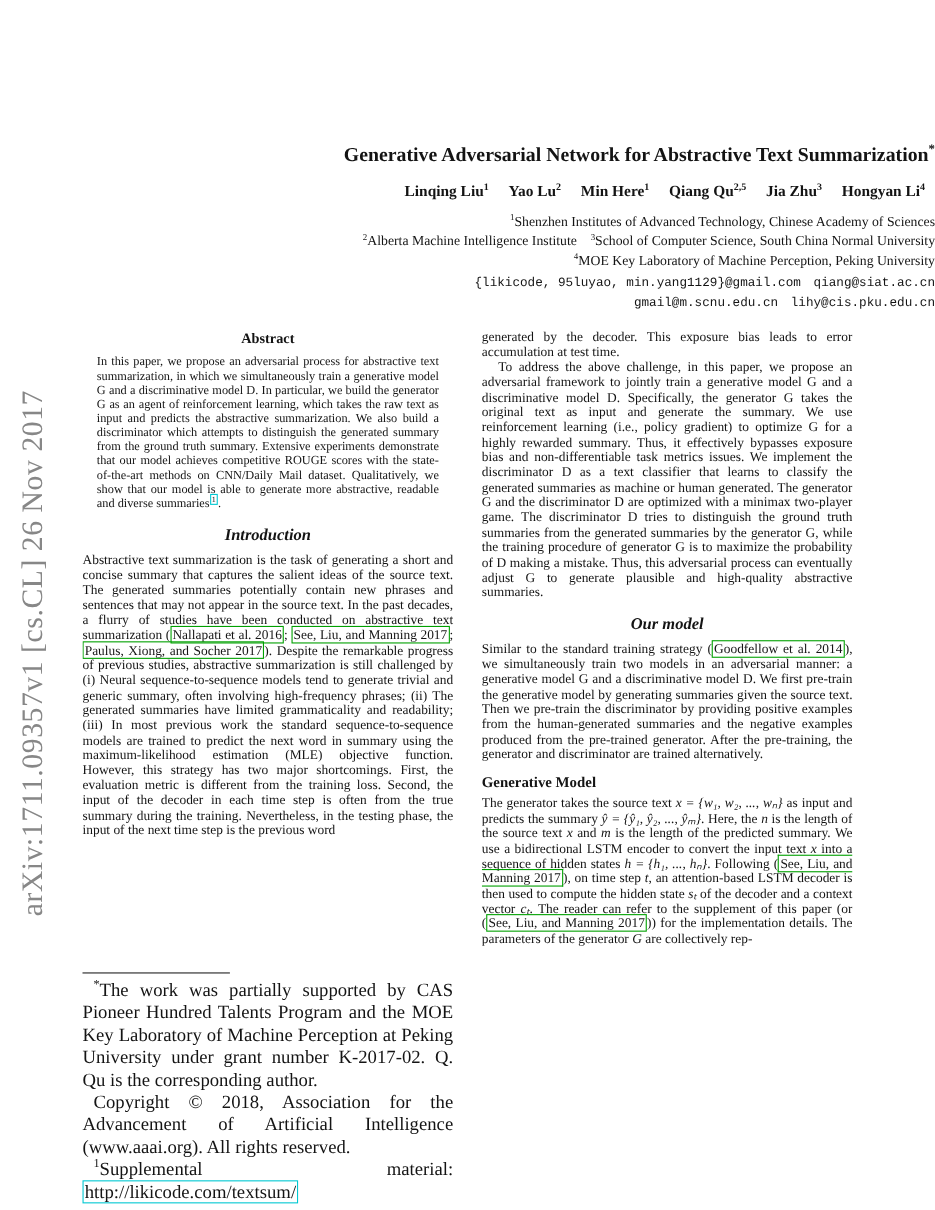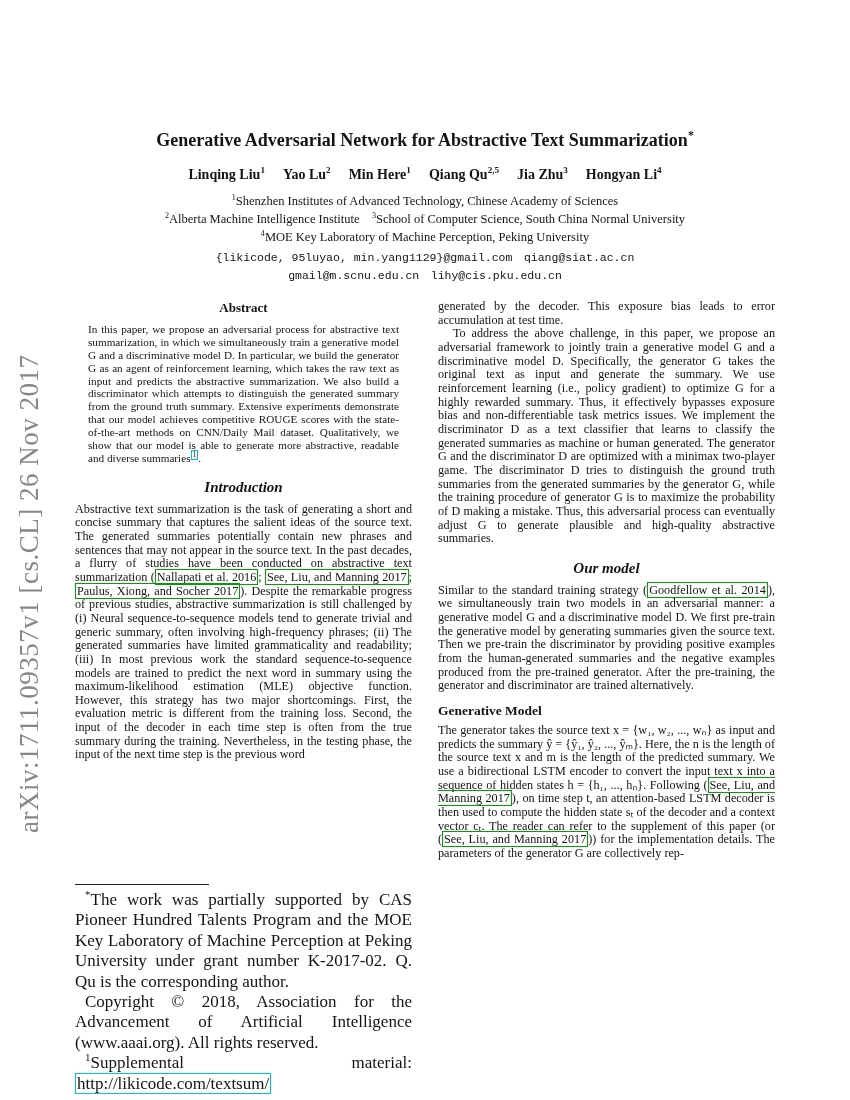--- a/index.html
+++ b/index.html
@@ -8,21 +8,21 @@
     position: relative; width: 850px; height: 1100px; background: #ffffff;
     font-family: "Liberation Serif", serif; color: var(--text, #141414);
     overflow: hidden;
   }
   .arxiv-banner {
     position: absolute; top: 833px; left: 14px;
     transform-origin: 0 0; transform: rotate(-90deg);
     font-size: 27px; color: var(--banner, #878787);
     white-space: nowrap; letter-spacing: 0.5px;
   }
-  .header { position: absolute; top: 130px; left: 0; width: 100%; text-align: center; }
+  .header { position: absolute; top: 130px; left: 0; width: 100%; text-align: right; }
   .title { font-size: 18px; font-weight: bold; margin: 0; }
   .authors { margin-top: 16px; font-size: 14px; font-weight: bold; }
   .author { margin: 12px 9px; white-space: nowrap; }
   .affils { margin-top: 9px; font-size: 12.5px; }
   .affil { line-height: 1.45; }
   .emails-block { margin-top: 3px; }
   .emails { font-family: "Liberation Mono", monospace; font-size: 11.5px; line-height: 1.5; }
   .col { position: absolute; text-align: justify; hyphens: auto; }
   .col-left  { left: 75px;  top: 300px; width: 337px; height: 580px; overflow: hidden; }
   .col-right { left: 438px; top: 300px; width: 337px; height: 700px; overflow: hidden; }
@@ -35,21 +35,21 @@
   .footnotes {
     position: absolute; left: 75px; top: 884px; width: 337px;
     font-size: 17px; line-height: 1.2; text-align: justify;
   }
   .fnrule { width: 134px; border-top: 1px solid #222; margin-bottom: 5px; }
   .footnotes p { margin: 0; text-indent: 10px; }
   sup { line-height: 0; font-size: 0.65em; }
   .seg-cite { border: 1px solid var(--cite, #00a000); padding: 0 1px; }
   .seg-link { border: 1px solid var(--link, #00c8d2); padding: 0 1px; }
   sup.seg-supbox { border: 1px solid var(--link, #00c8d2); padding: 0 1px; }
-  .seg-i { }
+  .seg-i { font-style: italic; }
 </style>
 </head>
 <body>
 
 <div class="page">
 
   <div class="arxiv-banner">arXiv:1711.09357v1  [cs.CL]  26 Nov 2017</div>
 
   <div class="header">
     <h1 class="title"><span>Generative Adversarial Network for Abstractive Text Summarization</span><sup>*</sup></h1>

